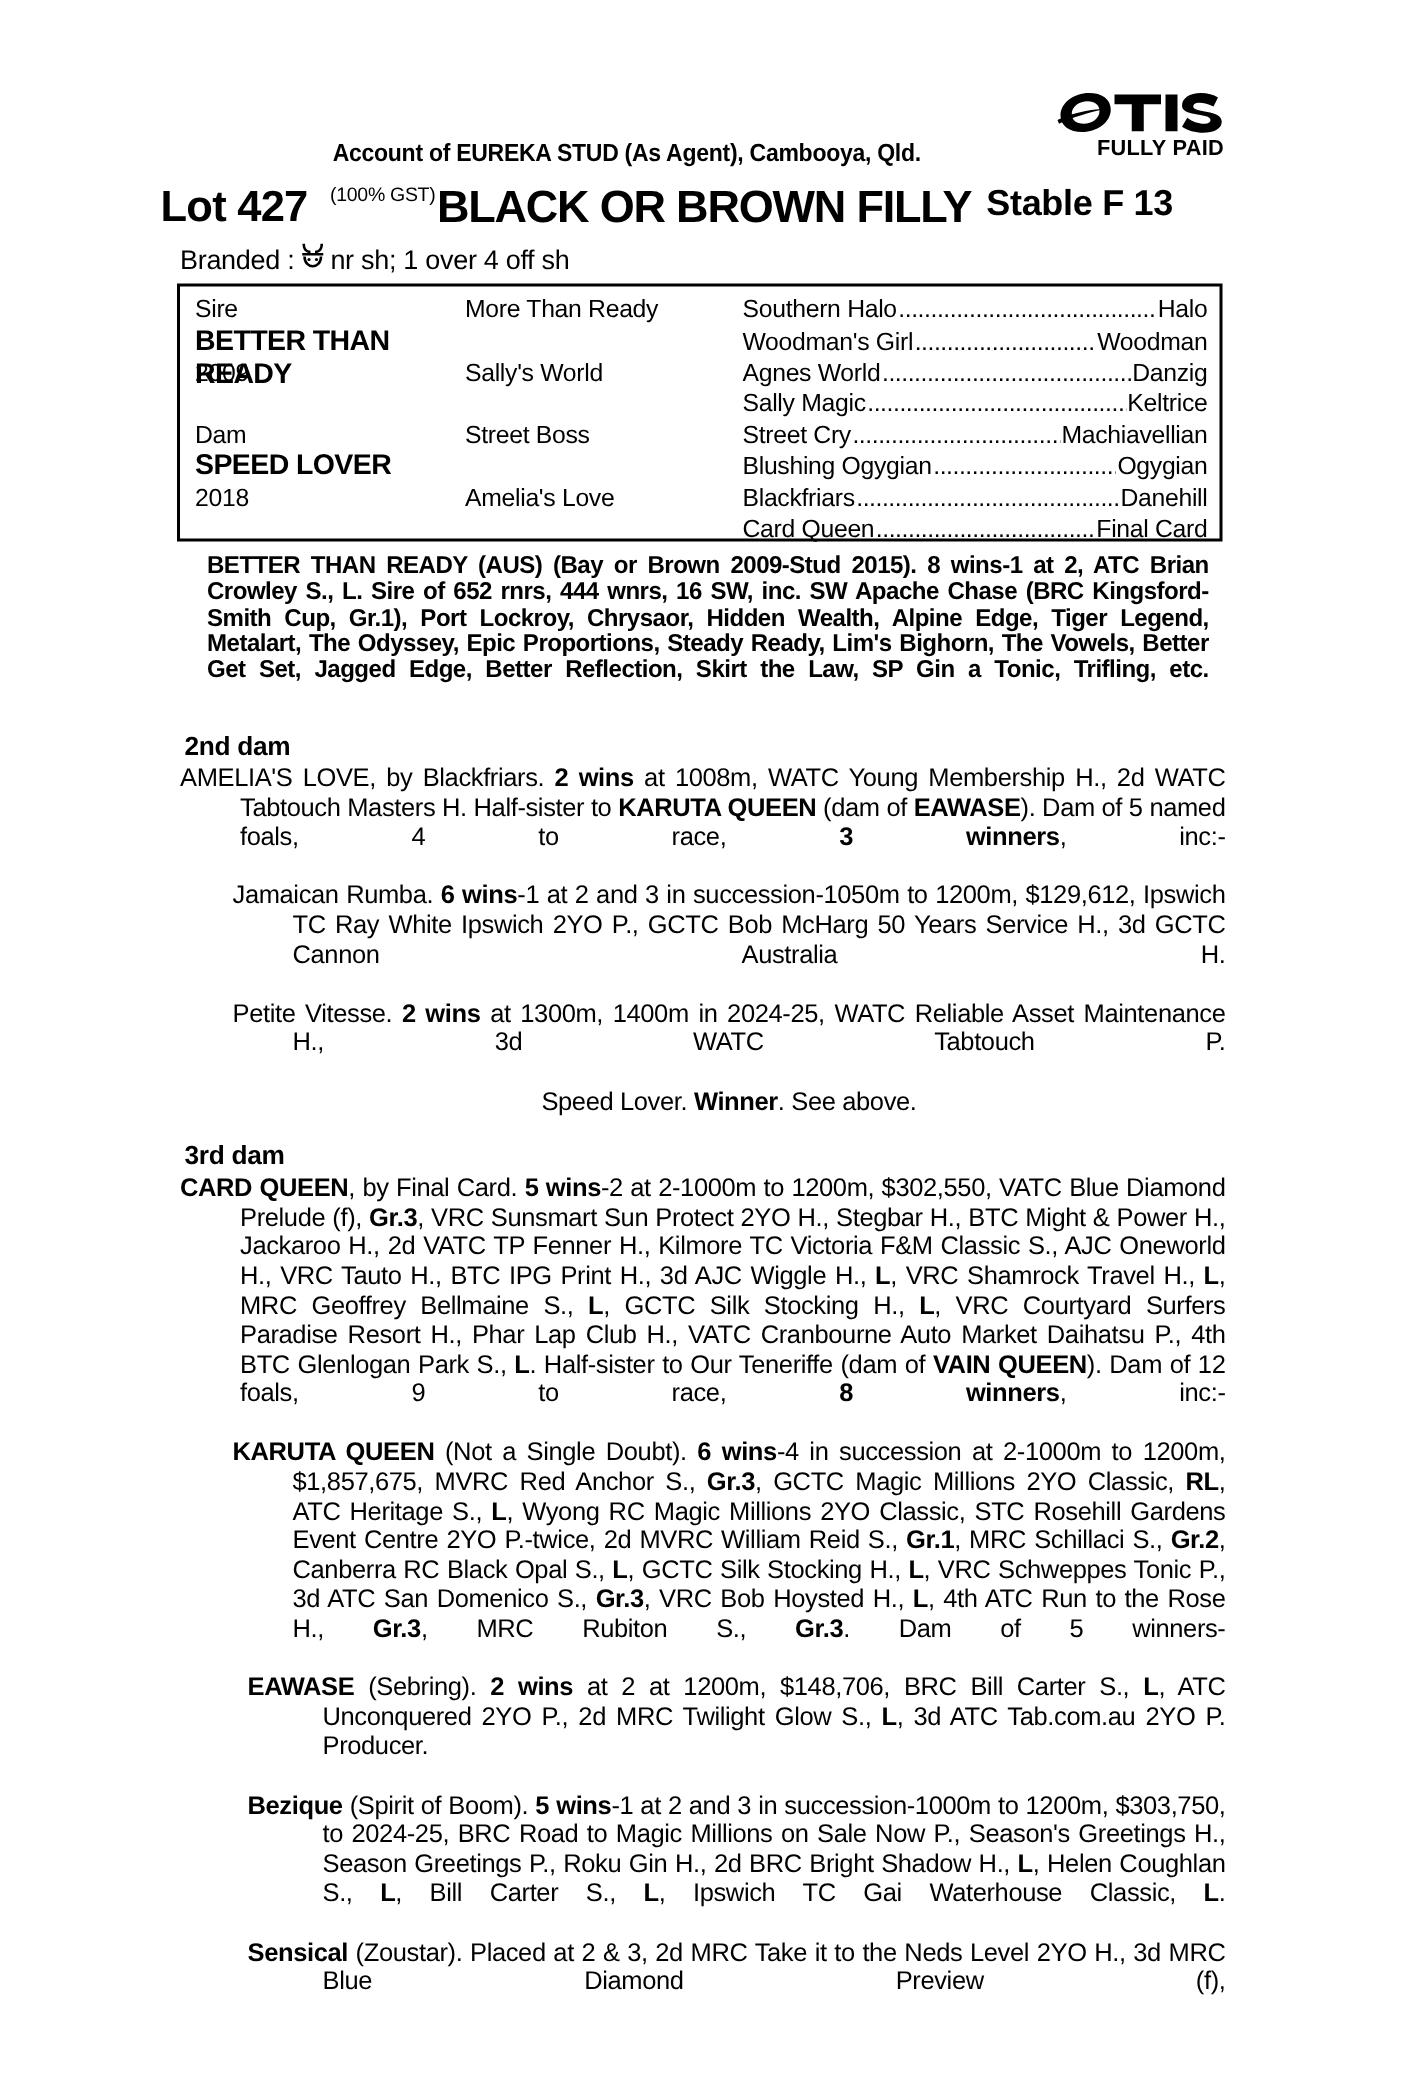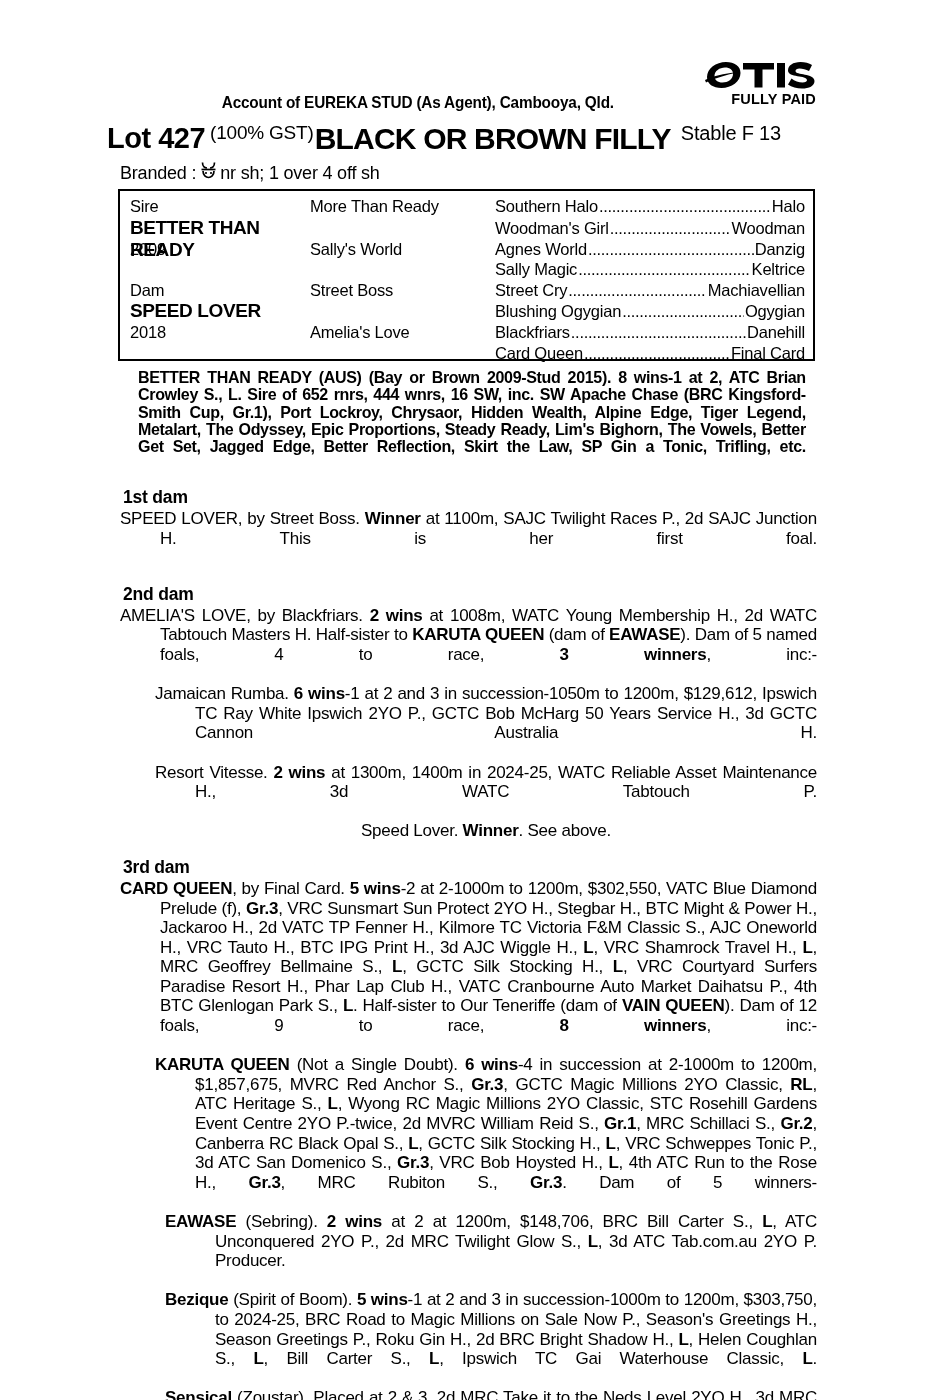--- a/index.html
+++ b/index.html
@@ -67,33 +67,33 @@
     display: flex;
     align-items: flex-start;
     white-space: nowrap;
   }
   .lot-no {
     font-size: 29px;
     font-weight: bold;
     letter-spacing: -0.5px;
   }
   .gst {
-    font-size: 19px;
-    margin-left: 5px;
+    font-size: 13px;
+    margin-left: 15px;
     letter-spacing: -0.2px;
   }
   .colour-sex {
     font-size: 30px;
     font-weight: bold;
     letter-spacing: -0.8px;
     margin-left: 1px;
   }
   .stable {
-    font-size: 20px;
-    font-weight: normal;
+    font-size: 24px;
+    font-weight: bold;
     margin-left: 10px;
     letter-spacing: -0.2px;
   }
 
   .foaled-row {
     position: absolute;
     top: 161px;
     left: 120px;
     width: 698px;
     display: flex;
@@ -331,28 +331,24 @@
           <span class="gp">Final Card</span>
         </div>
       </div>
     </div>
   </div>
 
   <div class="sire-summary">BETTER THAN READY (AUS) (Bay or Brown 2009-Stud 2015). 8 wins-1 at 2, ATC Brian Crowley S., L. Sire of 652 rnrs, 444 wnrs, 16 SW, inc. SW Apache Chase (BRC Kingsford-Smith Cup, Gr.1), Port Lockroy, Chrysaor, Hidden Wealth, Alpine Edge, Tiger Legend, Metalart, The Odyssey, Epic Proportions, Steady Ready, Lim's Bighorn, The Vowels, Better Get Set, Jagged Edge, Better Reflection, Skirt the Law, SP Gin a Tonic, Trifling, etc.</div>
 
   <div class="body-area" id="dam-sections">
       <div class="sec">
-        <h2 class="dam-head">1st dam</h2>
-        <p class="para"><span>SPEED LOVER, by Street Boss. </span><b>Winner</b><span> at 1100m, SAJC Twilight Races P., 2d SAJC Junction H. This is her first foal.</span></p>
-      </div>
-      <div class="sec">
         <h2 class="dam-head">2nd dam</h2>
         <p class="para"><span>AMELIA'S LOVE, by Blackfriars. </span><b>2 wins</b><span> at 1008m, WATC Young Membership H., 2d WATC Tabtouch Masters H. Half-sister to </span><b>KARUTA QUEEN</b><span> (dam of </span><b>EAWASE</b><span>). Dam of 5 named foals, 4 to race, </span><b>3 winners</b><span>, inc:-</span></p>
         <p class="para lvl2"><span>Jamaican Rumba. </span><b>6 wins</b><span>-1 at 2 and 3 in succession-1050m to 1200m, $129,612, Ipswich TC Ray White Ipswich 2YO P., GCTC Bob McHarg 50 Years Service H., 3d GCTC Cannon Australia H.</span></p>
-        <p class="para lvl2"><span>Resort Vitesse. </span><b>2 wins</b><span> at 1300m, 1400m in 2024-25, WATC Reliable Asset Maintenance H., 3d WATC Tabtouch P.</span></p>
+        <p class="para lvl2"><span>Petite Vitesse. </span><b>2 wins</b><span> at 1300m, 1400m in 2024-25, WATC Reliable Asset Maintenance H., 3d WATC Tabtouch P.</span></p>
         <p class="para lvl2 nojust"><span>Speed Lover. </span><b>Winner</b><span>. See above.</span></p>
       </div>
       <div class="sec last">
         <h2 class="dam-head">3rd dam</h2>
         <p class="para"><b>CARD QUEEN</b><span>, by Final Card. </span><b>5 wins</b><span>-2 at 2-1000m to 1200m, $302,550, VATC Blue Diamond Prelude (f), </span><b>Gr.3</b><span>, VRC Sunsmart Sun Protect 2YO H., Stegbar H., BTC Might &amp; Power H., Jackaroo H., 2d VATC TP Fenner H., Kilmore TC Victoria F&amp;M Classic S., AJC Oneworld H., VRC Tauto H., BTC IPG Print H., 3d AJC Wiggle H., </span><b>L</b><span>, VRC Shamrock Travel H., </span><b>L</b><span>, MRC Geoffrey Bellmaine S., </span><b>L</b><span>, GCTC Silk Stocking H., </span><b>L</b><span>, VRC Courtyard Surfers Paradise Resort H., Phar Lap Club H., VATC Cranbourne Auto Market Daihatsu P., 4th BTC Glenlogan Park S., </span><b>L</b><span>. Half-sister to Our Teneriffe (dam of </span><b>VAIN QUEEN</b><span>). Dam of 12 foals, 9 to race, </span><b>8 winners</b><span>, inc:-</span></p>
         <p class="para lvl2"><b>KARUTA QUEEN</b><span> (Not a Single Doubt). </span><b>6 wins</b><span>-4 in succession at 2-1000m to 1200m, $1,857,675, MVRC Red Anchor S., </span><b>Gr.3</b><span>, GCTC Magic Millions 2YO Classic, </span><b>RL</b><span>, ATC Heritage S., </span><b>L</b><span>, Wyong RC Magic Millions 2YO Classic, STC Rosehill Gardens Event Centre 2YO P.-twice, 2d MVRC William Reid S., </span><b>Gr.1</b><span>, MRC Schillaci S., </span><b>Gr.2</b><span>, Canberra RC Black Opal S., </span><b>L</b><span>, GCTC Silk Stocking H., </span><b>L</b><span>, VRC Schweppes Tonic P., 3d ATC San Domenico S., </span><b>Gr.3</b><span>, VRC Bob Hoysted H., </span><b>L</b><span>, 4th ATC Run to the Rose H., </span><b>Gr.3</b><span>, MRC Rubiton S., </span><b>Gr.3</b><span>. Dam of 5 winners-</span></p>
         <p class="para lvl3"><b>EAWASE</b><span> (Sebring). </span><b>2 wins</b><span> at 2 at 1200m, $148,706, BRC Bill Carter S., </span><b>L</b><span>, ATC Unconquered 2YO P., 2d MRC Twilight Glow S., </span><b>L</b><span>, 3d ATC Tab.com.au 2YO P. Producer.</span></p>
         <p class="para lvl3"><b>Bezique</b><span> (Spirit of Boom). </span><b>5 wins</b><span>-1 at 2 and 3 in succession-1000m to 1200m, $303,750, to 2024-25, BRC Road to Magic Millions on Sale Now P., Season's Greetings H., Season Greetings P., Roku Gin H., 2d BRC Bright Shadow H., </span><b>L</b><span>, Helen Coughlan S., </span><b>L</b><span>, Bill Carter S., </span><b>L</b><span>, Ipswich TC Gai Waterhouse Classic, </span><b>L</b><span>.</span></p>
         <p class="para lvl3"><b>Sensical</b><span> (Zoustar). Placed at 2 &amp; 3, 2d MRC Take it to the Neds Level 2YO H., 3d MRC Blue Diamond Preview (f), </span></p>
       </div>

